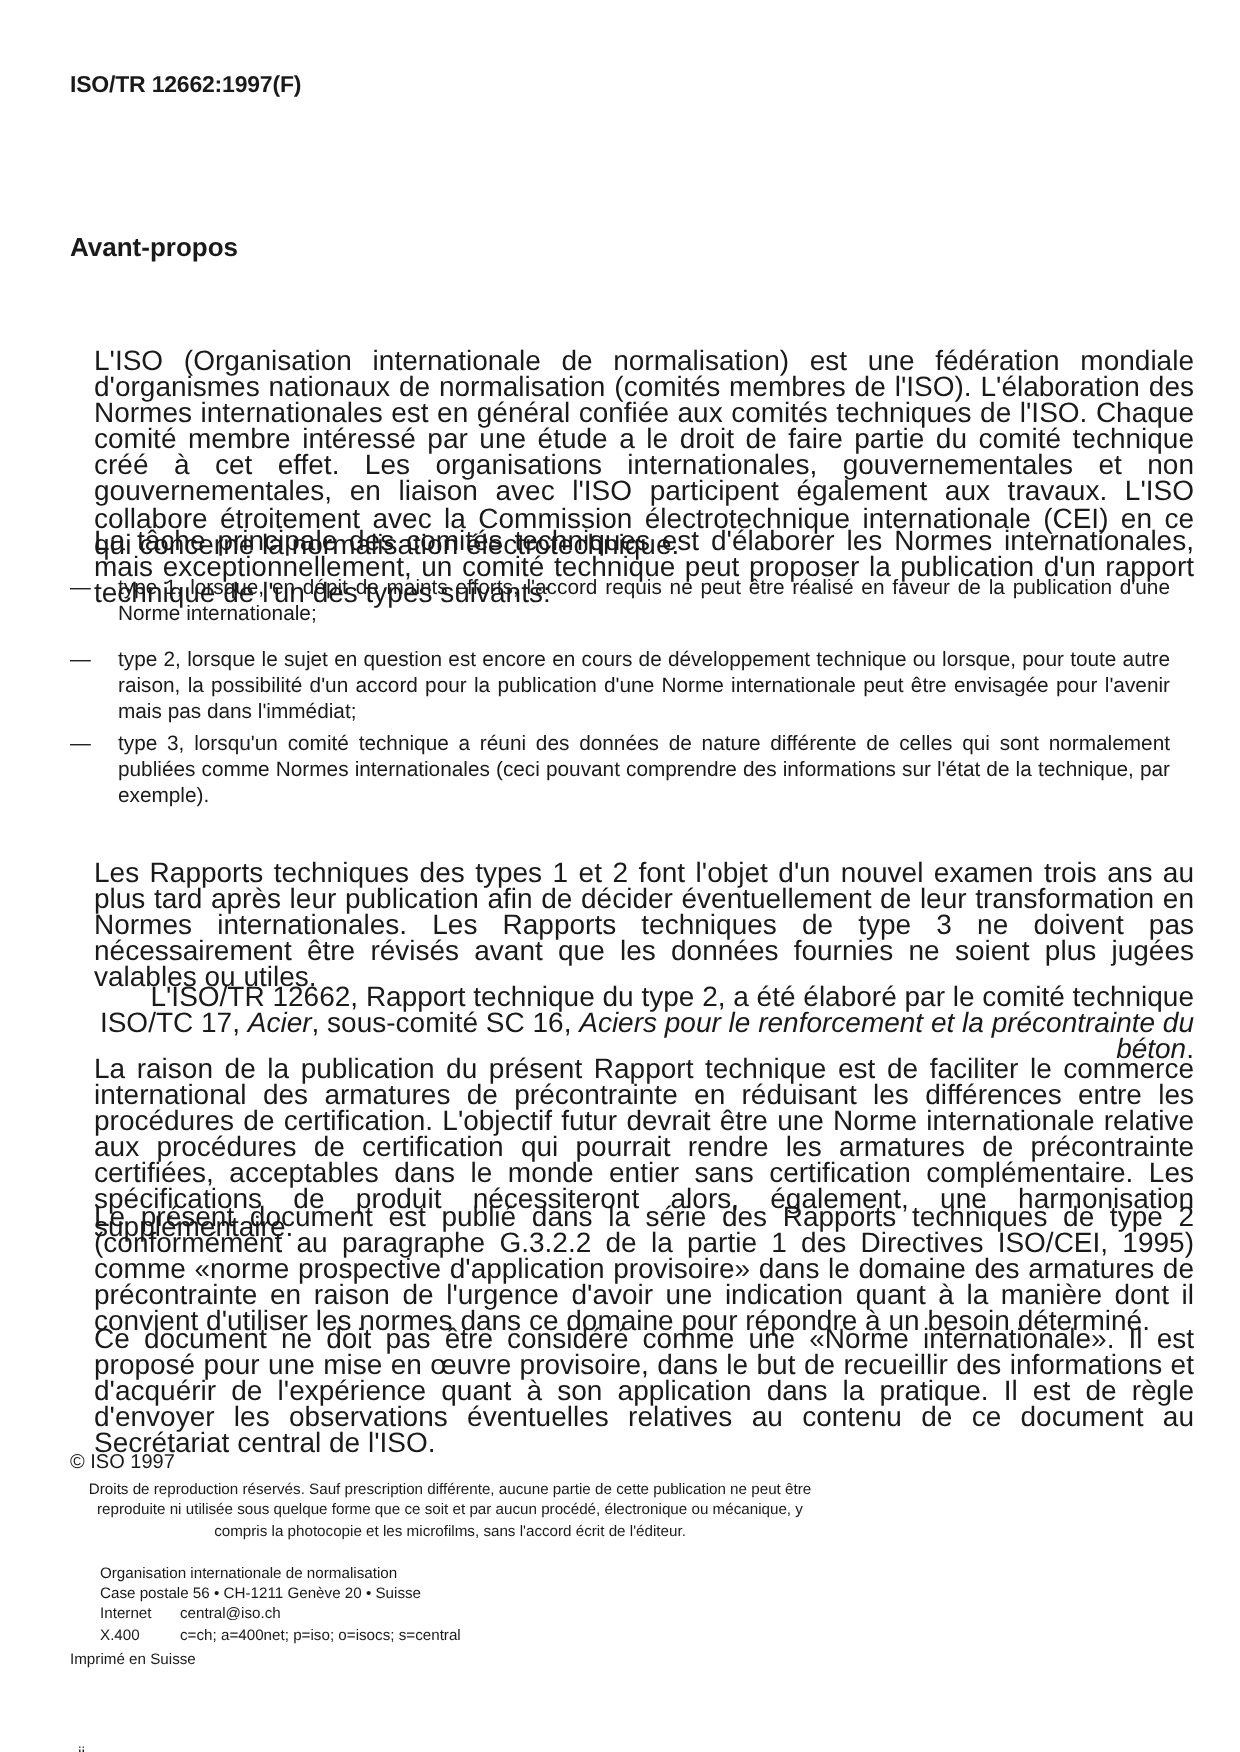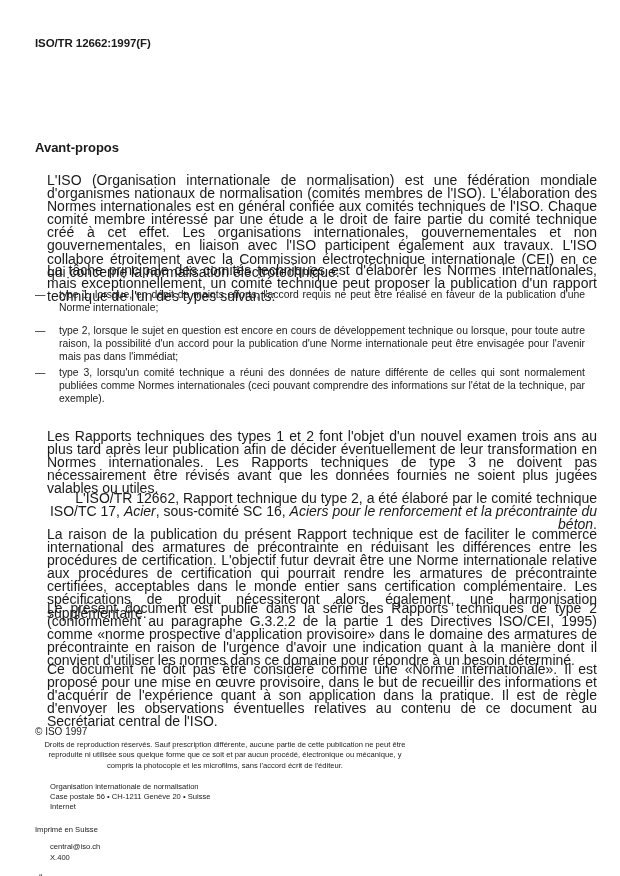--- a/index.html
+++ b/index.html
@@ -5,40 +5,40 @@
   html, body { margin: 0; padding: 0; background: #ffffff; }
   body {
     width: 620px; height: 876px; position: relative; overflow: hidden;
     font-family: "Liberation Sans", sans-serif; color: #1a1a1a;
   }
   .abs { position: absolute; }
   .doc-id {
     left: 35px; top: 37px; font-size: 11.5px; font-weight: bold; letter-spacing: -0.1px;
   }
   .heading {
-    left: 35px; top: 140px; font-size: 13px; font-weight: bold;
+    left: 35px; top: 116px; font-size: 13px; font-weight: bold;
   }
   .para {
     left: 35px; width: 550px; font-size: 14px; line-height: 13.1px;
     text-align: justify; margin: 12px;
   }
   .para.ragged { text-align: right; }
   .bullet {
     left: 35px; width: 550px; font-size: 10.4px; line-height: 13.1px;
     display: flex;
   }
   .bullet .dash { width: 24px; flex: 0 0 24px; }
   .bullet .txt { flex: 1; text-align: justify; }
   .it { font-style: italic; }
   .copy { left: 35px; top: 726px; font-size: 10px; }
   .rights {
     left: 35px; top: 740px; width: 380px; font-size: 7.6px; line-height: 10.4px; text-align: center;
   }
   .addr { left: 50px; top: 782px; font-size: 7.6px; line-height: 10.2px; }
-  .addr .row { display: flex; flex-direction: column; }
+  .addr .row { display: flex; }
   .addr .lbl { width: 40px; flex: 0 0 40px; }
   .printed { left: 35px; top: 825px; font-size: 7.6px; }
   .pageno { left: 39px; top: 872px; font-size: 8px; }
 </style>
 </head>
 <body>
 
 <div class="abs doc-id">ISO/TR 12662:1997(F)</div>
 
 <div class="abs heading">Avant-propos</div>

